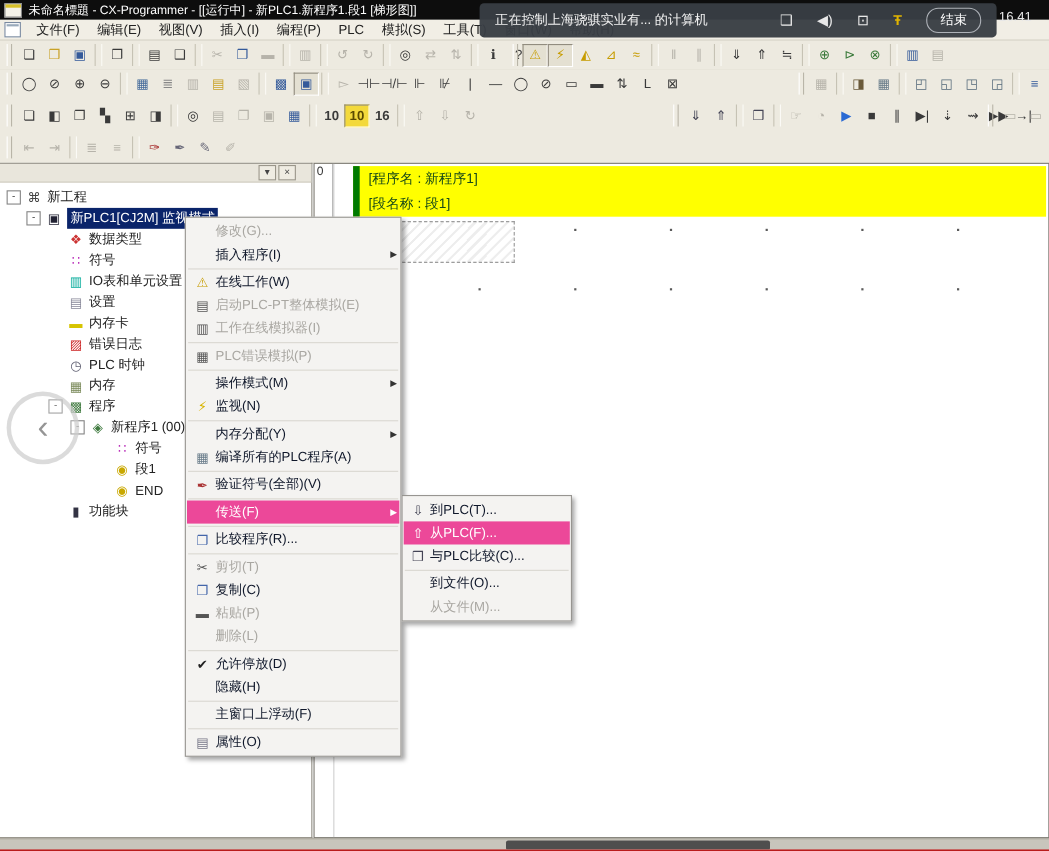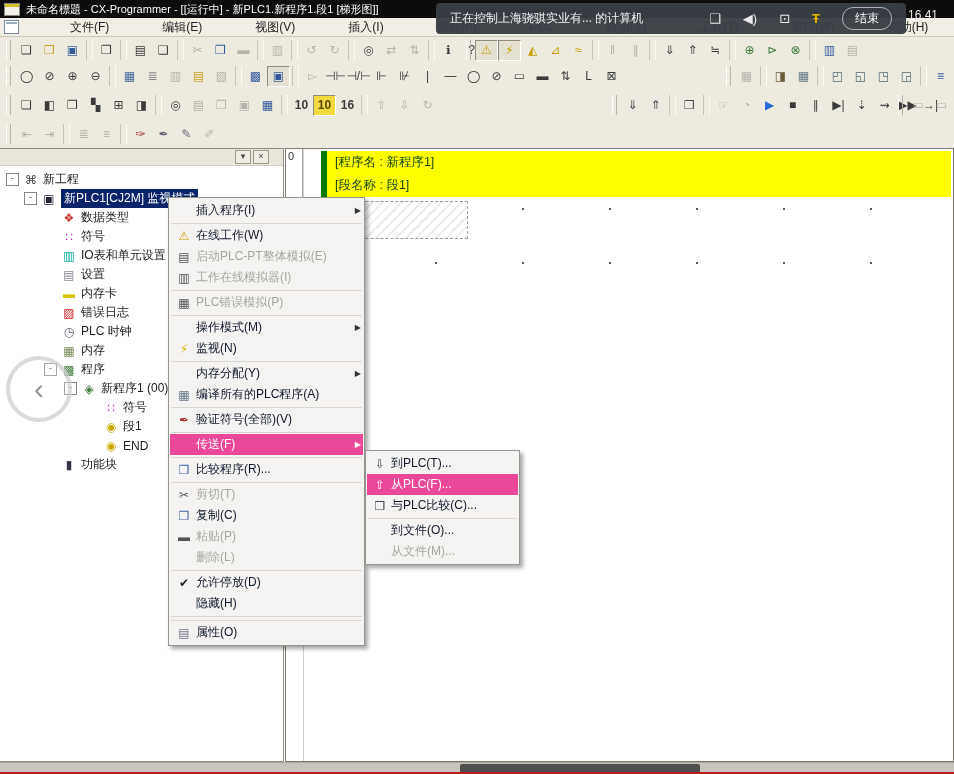--- a/index.html
+++ b/index.html
@@ -10,21 +10,21 @@
   .titlebar{position:absolute;left:0;top:0;width:954px;height:18px;background:#0d0d0d;color:#fff;
             display:flex;align-items:center;gap:6px;padding-left:4px;box-sizing:border-box;}
   .appicon{width:14px;height:11px;background:#f5f2e8;border:1px solid #888;position:relative;}
   .appicon::before{content:"";position:absolute;left:0;top:0;right:0;height:3px;background:#d8c028;}
   .titlebar .ttl{font-size:11px;white-space:nowrap;}
   
   .menubar{position:absolute;left:0;top:18px;width:954px;height:19px;background:#f1eee5;
            border-bottom:1px solid #cdc9bb;display:flex;align-items:center;padding-left:4px;box-sizing:border-box;}
   .mdiicon{width:13px;height:12px;border:1px solid #7a8aa0;background:#fff;margin-right:6px;position:relative;}
   .mdiicon::before{content:"";position:absolute;left:1px;top:1px;right:1px;height:2px;background:#9ab;}
-  .menubar .mitem{padding:1px 8px;white-space:nowrap;cursor:default;margin-left:37px;}
+  .menubar .mitem{padding:1px 8px;white-space:nowrap;cursor:default;}
   
   .tbrow{position:absolute;left:0;width:954px;background:#edeae0;border-bottom:1px solid #d6d2c4;}
   #tbrow1{top:37px;height:26px;} #tbrow2{top:63px;height:27px;} #tbrow3{top:90px;height:30px;} #tbrow4{top:120px;height:28px;}
   .tbgroup{position:absolute;top:2px;display:flex;align-items:center;height:22px;}
   .tbgroup::before{content:"";width:3px;height:20px;border-left:1px solid #ffffff;border-right:1px solid #b9b5a8;margin-right:4px;}
   .tb{display:inline-flex;width:23px;height:21px;align-items:center;justify-content:center;
       font-size:12px;color:#3a3a3a;white-space:nowrap;overflow:hidden;cursor:default;}
   .tb[data-state="d"]{color:#b6b3aa;}
   .tb[data-state="p"]{border:1px solid;border-color:#918c7f #ffffff #ffffff #918c7f;background:#e4e0d2;box-sizing:border-box;}
   .tb[data-kind="sep"]{width:5px;height:20px;border-left:1px solid #c6c2b4;border-right:1px solid #fbfaf6;margin:0 2px;padding:0;}
@@ -413,20 +413,25 @@
     <i class="dot" style="left:497px;top:113px"></i>
     <i class="dot" style="left:584px;top:113px"></i>
   </div>
 
   <div class="hscroll">
     <div class="hthumb"></div>
   </div>
 
   <div class="menu" id="ctxmenu">
 
+      <div class="mi" data-t="i" data-state="d">
+        <span class="ic"></span>
+        <span class="lbl">修改(G)...</span>
+        <span class="arr"></span>
+      </div>
 
       <div class="mi" data-t="i">
         <span class="ic"></span>
         <span class="lbl">插入程序(I)</span>
         <span class="arr">▶</span>
       </div>
 
       <div class="mi" data-t="s">
         
         
@@ -582,20 +587,25 @@
         <span class="lbl">隐藏(H)</span>
         <span class="arr"></span>
       </div>
 
       <div class="mi" data-t="s">
         
         
         
       </div>
 
+      <div class="mi" data-t="i">
+        <span class="ic"></span>
+        <span class="lbl">主窗口上浮动(F)</span>
+        <span class="arr"></span>
+      </div>
 
       <div class="mi" data-t="s">
         
         
         
       </div>
 
       <div class="mi" data-t="i">
         <span class="ic" style="color:#778">▤</span>
         <span class="lbl">属性(O)</span>

